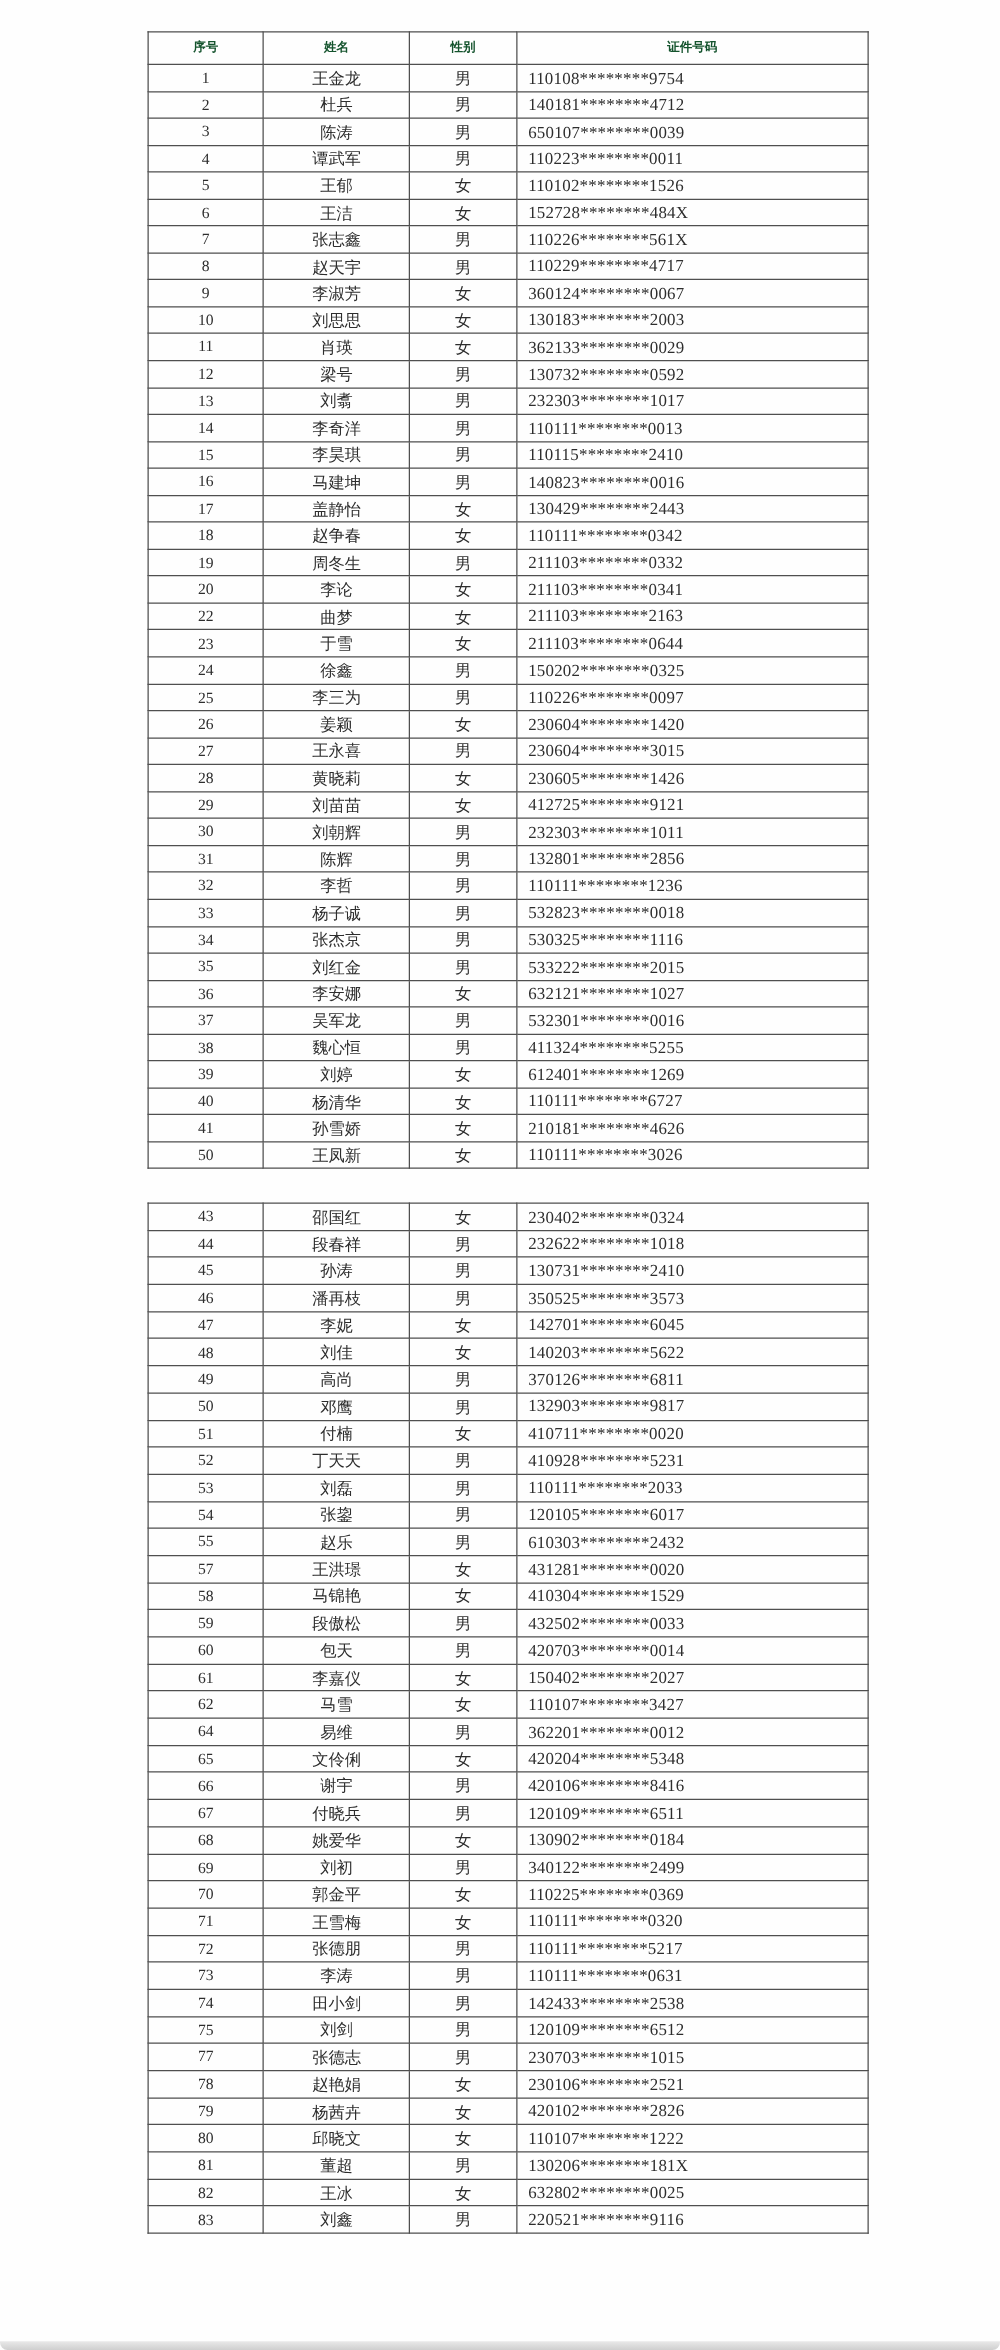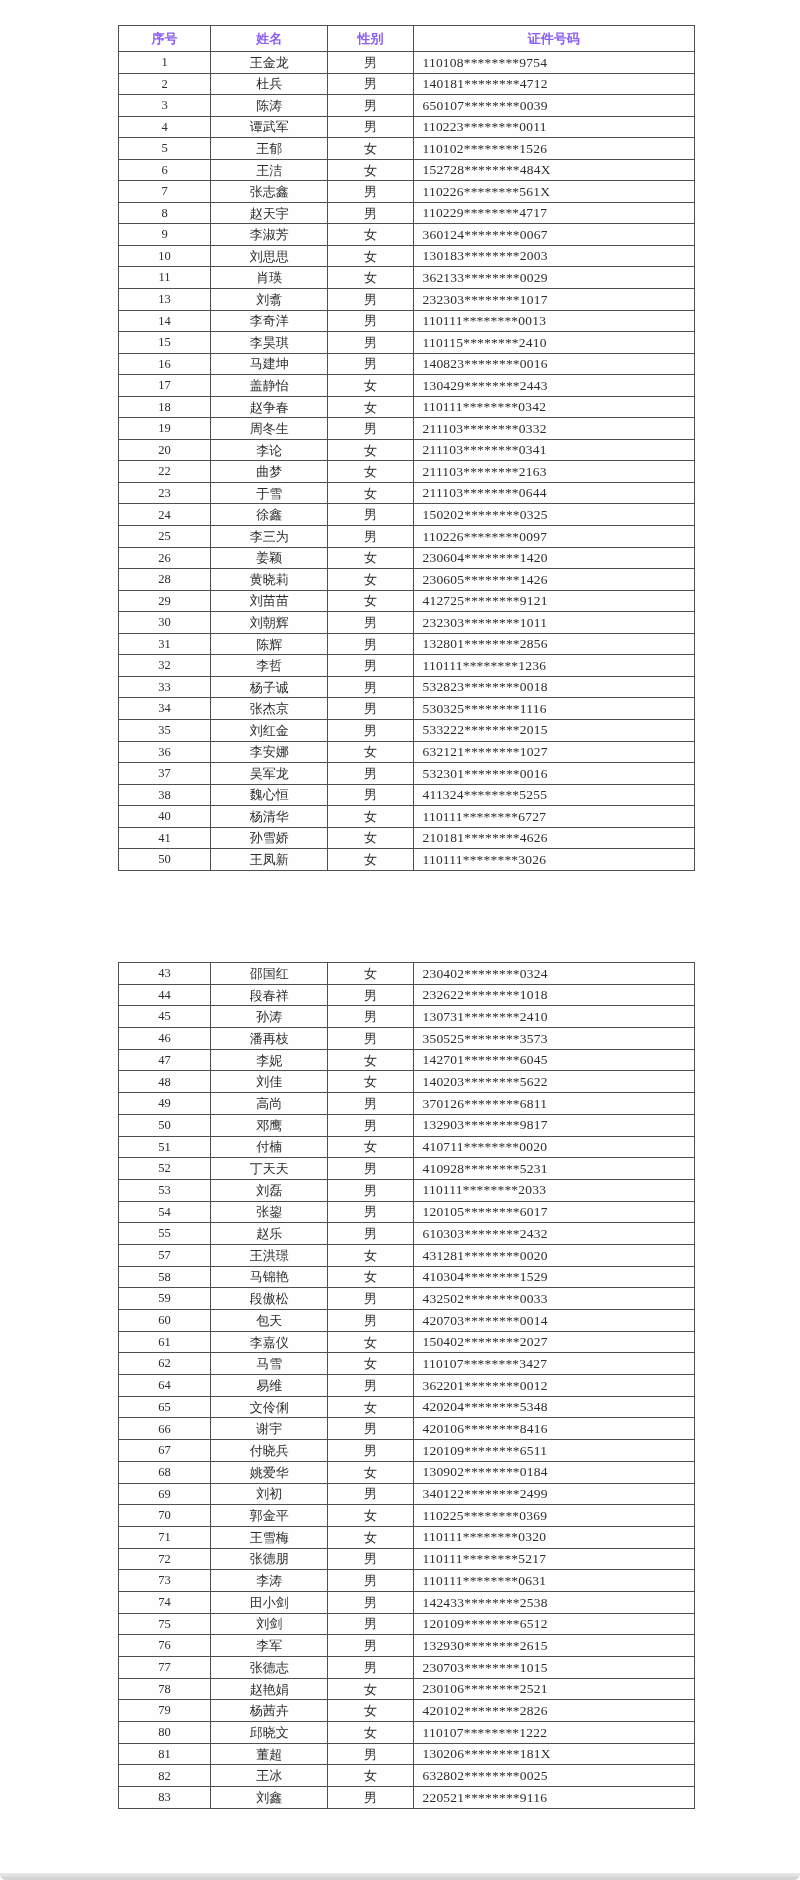--- a/index.html
+++ b/index.html
@@ -24,23 +24,23 @@
     border:1px solid #4f4f4f;
     text-align:center;
     vertical-align:middle;
     padding:0;
     line-height:1;
     overflow:hidden;
     white-space:nowrap;
   }
   table{border:1.4px solid #3d3d3d;}
   th{
-    font-size:13px;
+    font-size:10px;
     font-weight:bold;
-    color:#8b5cf6;
+    color:#14532d;
     height:25px;
   }
   td{font-size:13px;color:#2d2d2d;}
   .sec-0 tbody tr{height:21.55px;}
   .sec-1 tbody tr{height:21.7px;}
   td.c3{
     text-align:left;
     padding-left:9px;
     font-size:13.5px;
     letter-spacing:0.2px;
@@ -137,20 +137,26 @@
             <td class="c2">女</td>
             <td class="c3">130183********2003</td>
           </tr>
           <tr>
             <td class="c0">11</td>
             <td class="c1">肖瑛</td>
             <td class="c2">女</td>
             <td class="c3">362133********0029</td>
           </tr>
           <tr>
+            <td class="c0">12</td>
+            <td class="c1">梁号</td>
+            <td class="c2">男</td>
+            <td class="c3">130732********0592</td>
+          </tr>
+          <tr>
             <td class="c0">13</td>
             <td class="c1">刘翥</td>
             <td class="c2">男</td>
             <td class="c3">232303********1017</td>
           </tr>
           <tr>
             <td class="c0">14</td>
             <td class="c1">李奇洋</td>
             <td class="c2">男</td>
             <td class="c3">110111********0013</td>
@@ -215,20 +221,26 @@
             <td class="c2">男</td>
             <td class="c3">110226********0097</td>
           </tr>
           <tr>
             <td class="c0">26</td>
             <td class="c1">姜颖</td>
             <td class="c2">女</td>
             <td class="c3">230604********1420</td>
           </tr>
           <tr>
+            <td class="c0">27</td>
+            <td class="c1">王永喜</td>
+            <td class="c2">男</td>
+            <td class="c3">230604********3015</td>
+          </tr>
+          <tr>
             <td class="c0">28</td>
             <td class="c1">黄晓莉</td>
             <td class="c2">女</td>
             <td class="c3">230605********1426</td>
           </tr>
           <tr>
             <td class="c0">29</td>
             <td class="c1">刘苗苗</td>
             <td class="c2">女</td>
             <td class="c3">412725********9121</td>
@@ -279,20 +291,26 @@
             <td class="c0">37</td>
             <td class="c1">吴军龙</td>
             <td class="c2">男</td>
             <td class="c3">532301********0016</td>
           </tr>
           <tr>
             <td class="c0">38</td>
             <td class="c1">魏心恒</td>
             <td class="c2">男</td>
             <td class="c3">411324********5255</td>
+          </tr>
+          <tr>
+            <td class="c0">39</td>
+            <td class="c1">刘婷</td>
+            <td class="c2">女</td>
+            <td class="c3">612401********1269</td>
           </tr>
           <tr>
             <td class="c0">40</td>
             <td class="c1">杨清华</td>
             <td class="c2">女</td>
             <td class="c3">110111********6727</td>
           </tr>
           <tr>
             <td class="c0">41</td>
             <td class="c1">孙雪娇</td>
@@ -498,26 +516,20 @@
             <td class="c2">男</td>
             <td class="c3">142433********2538</td>
           </tr>
           <tr>
             <td class="c0">75</td>
             <td class="c1">刘剑</td>
             <td class="c2">男</td>
             <td class="c3">120109********6512</td>
           </tr>
           <tr>
-            <td class="c0">76</td>
-            <td class="c1">李军</td>
-            <td class="c2">男</td>
-            <td class="c3">132930********2615</td>
-          </tr>
-          <tr>
             <td class="c0">77</td>
             <td class="c1">张德志</td>
             <td class="c2">男</td>
             <td class="c3">230703********1015</td>
           </tr>
           <tr>
             <td class="c0">78</td>
             <td class="c1">赵艳娟</td>
             <td class="c2">女</td>
             <td class="c3">230106********2521</td>

